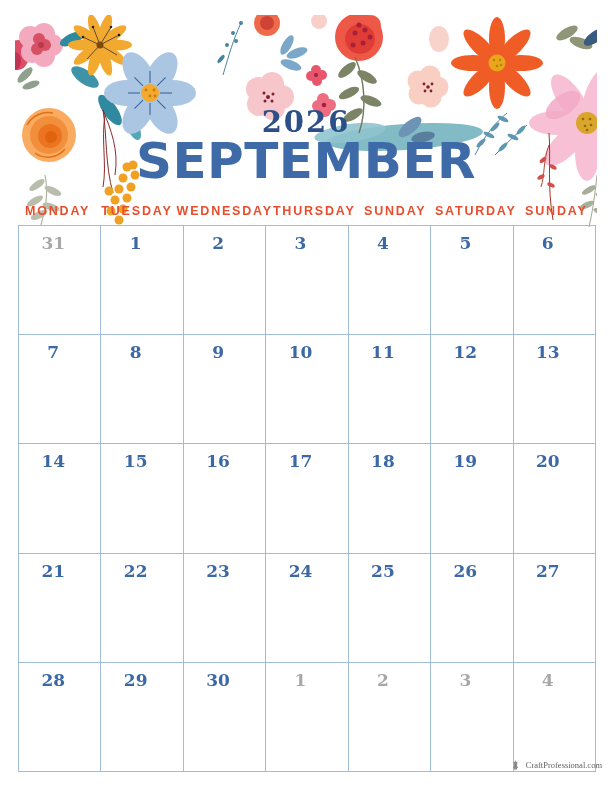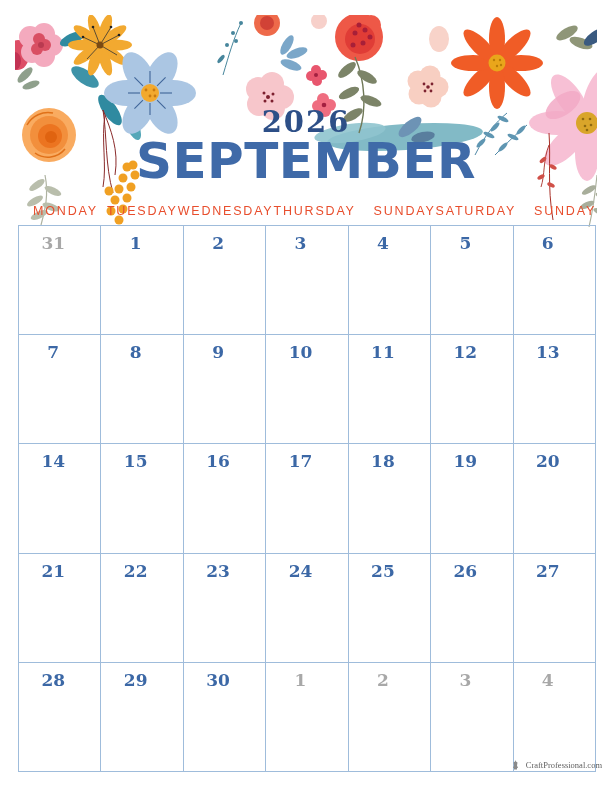--- a/index.html
+++ b/index.html
@@ -19,22 +19,22 @@
   .month-title{
     position:absolute;left:0;right:0;top:136px;text-align:center;z-index:3;
     font-family:"DejaVu Sans", sans-serif;font-weight:bold;font-size:50px;line-height:1;
     letter-spacing:0.5px;color:#3f6aa8;
   }
   
   .weekdays{
     position:absolute;left:18px;top:204px;width:578px;display:flex;z-index:4;
   }
   .weekdays .wd{
-    flex:1;text-align:right;
-    font-family:"Liberation Sans", sans-serif;font-weight:normal;font-size:12.5px;
+    flex:1;text-align:center;
+    font-family:"Liberation Sans", sans-serif;font-weight:bold;font-size:12.5px;
     letter-spacing:1.8px;color:#e84e2d;white-space:nowrap;
   }
   
   .grid{
     position:absolute;left:18px;top:225px;width:577px;height:546px;z-index:2;
     display:grid;grid-template-columns:repeat(7,1fr);grid-template-rows:repeat(5,1fr);
     border-top:1px solid #9fbcdb;border-left:1px solid #9fbcdb;
   }
   .cell{
     border-right:1px solid #9fbcdb;border-bottom:1px solid #9fbcdb;

